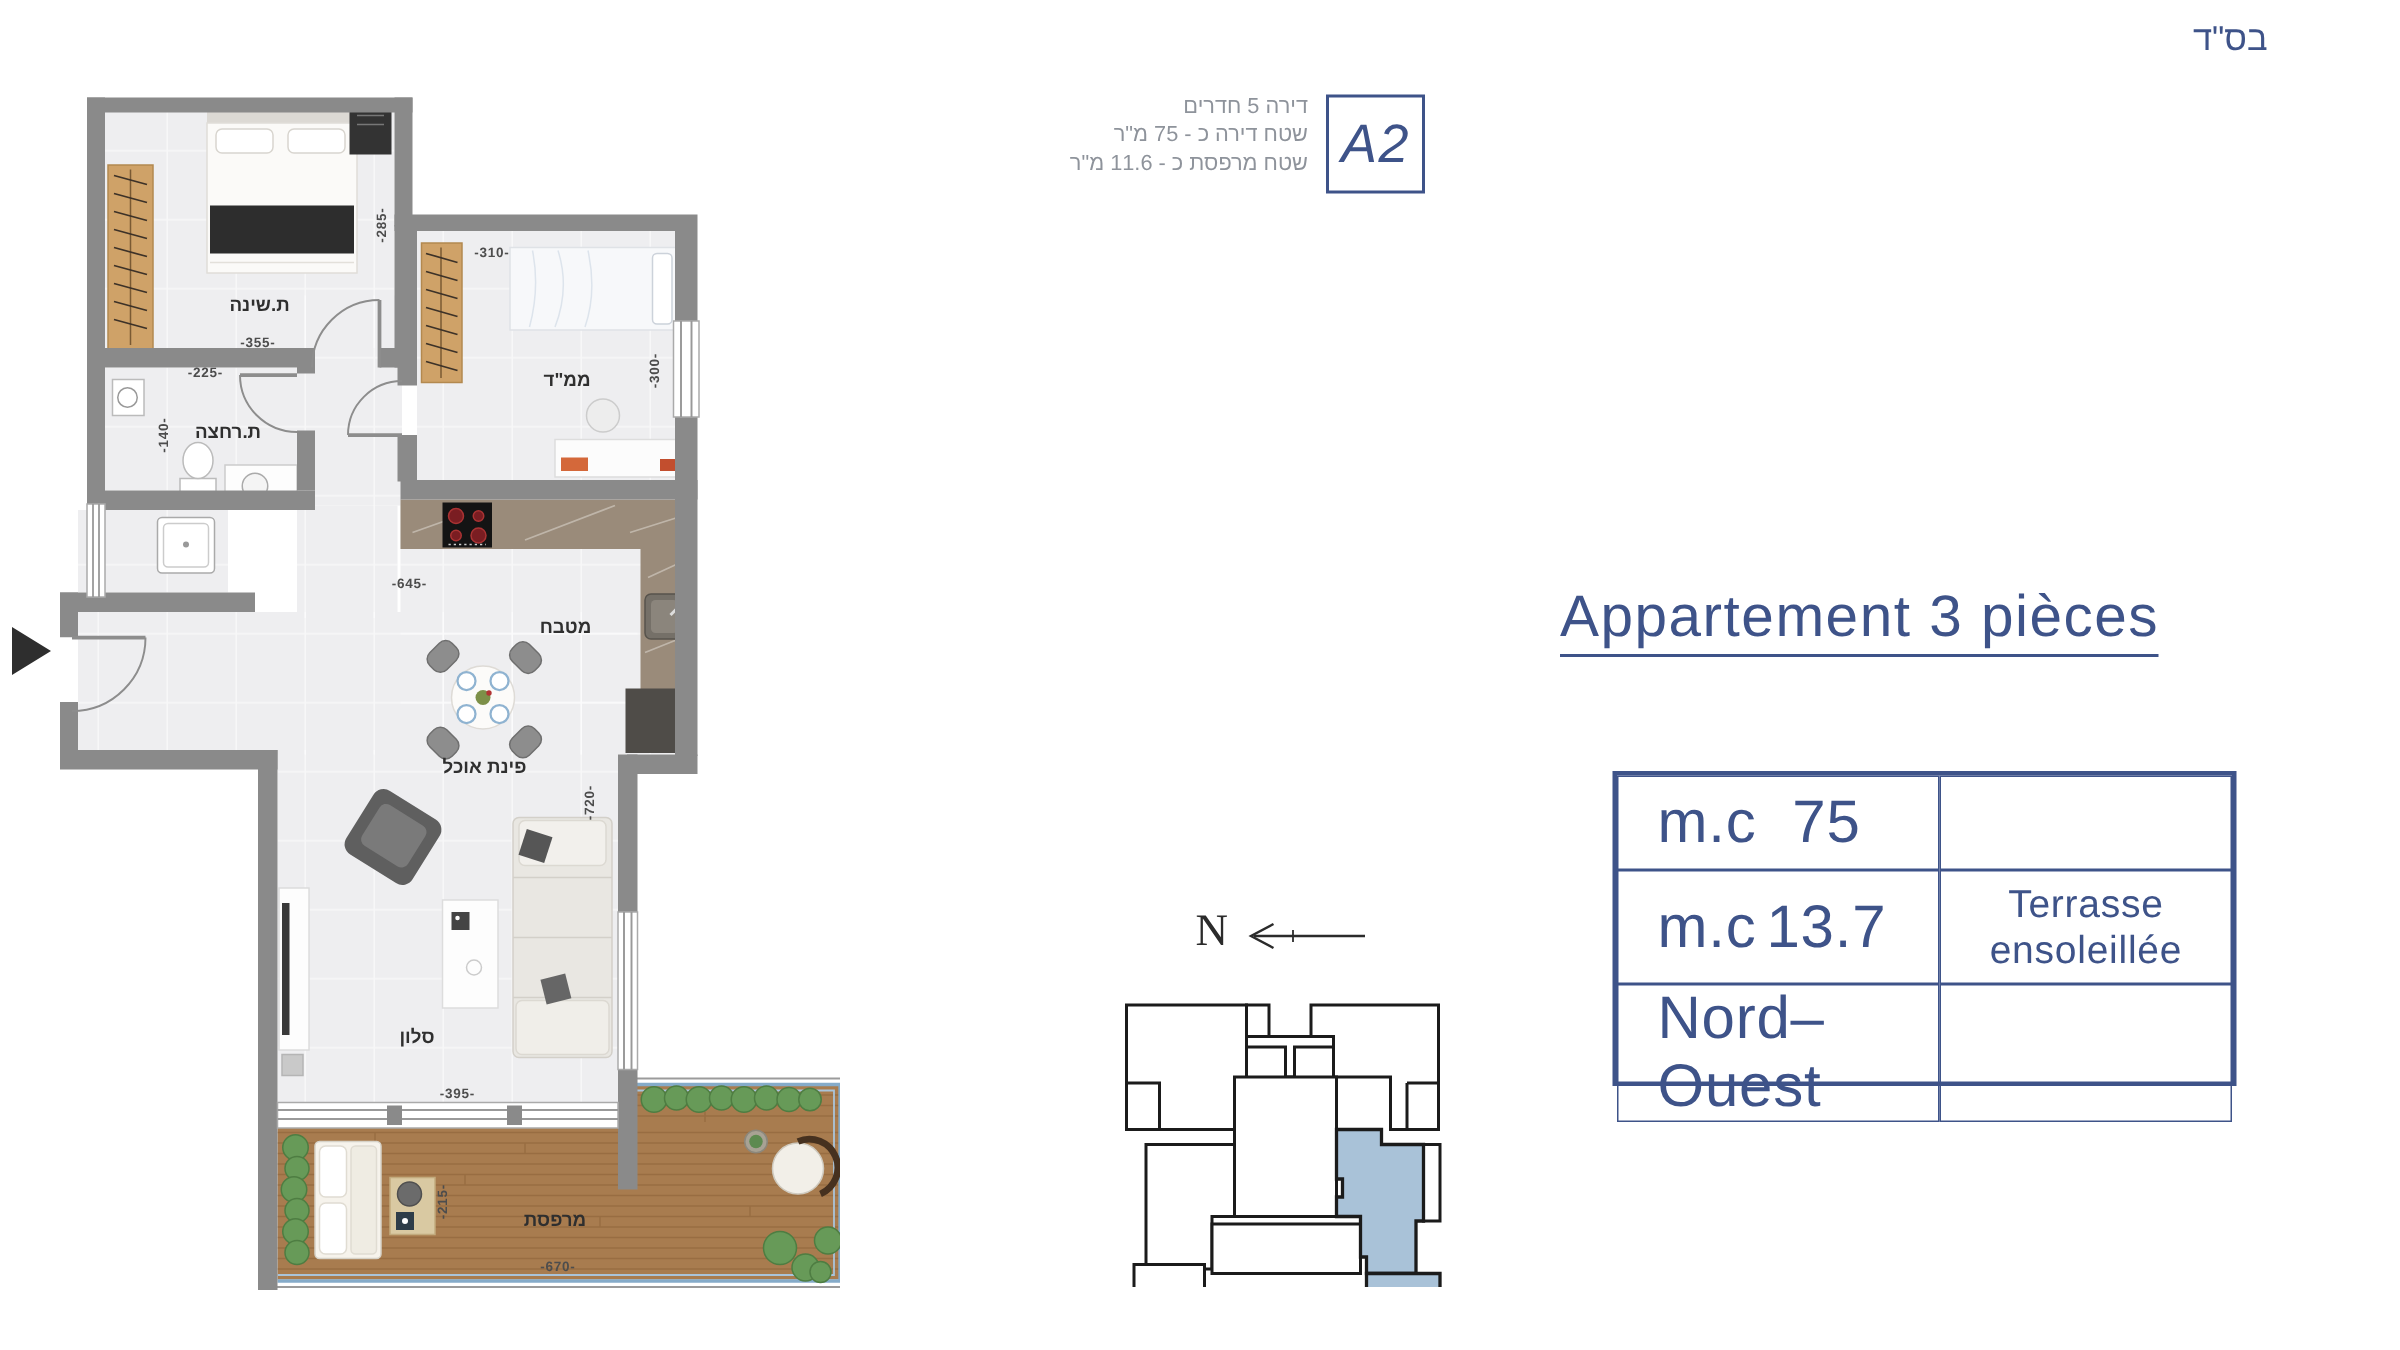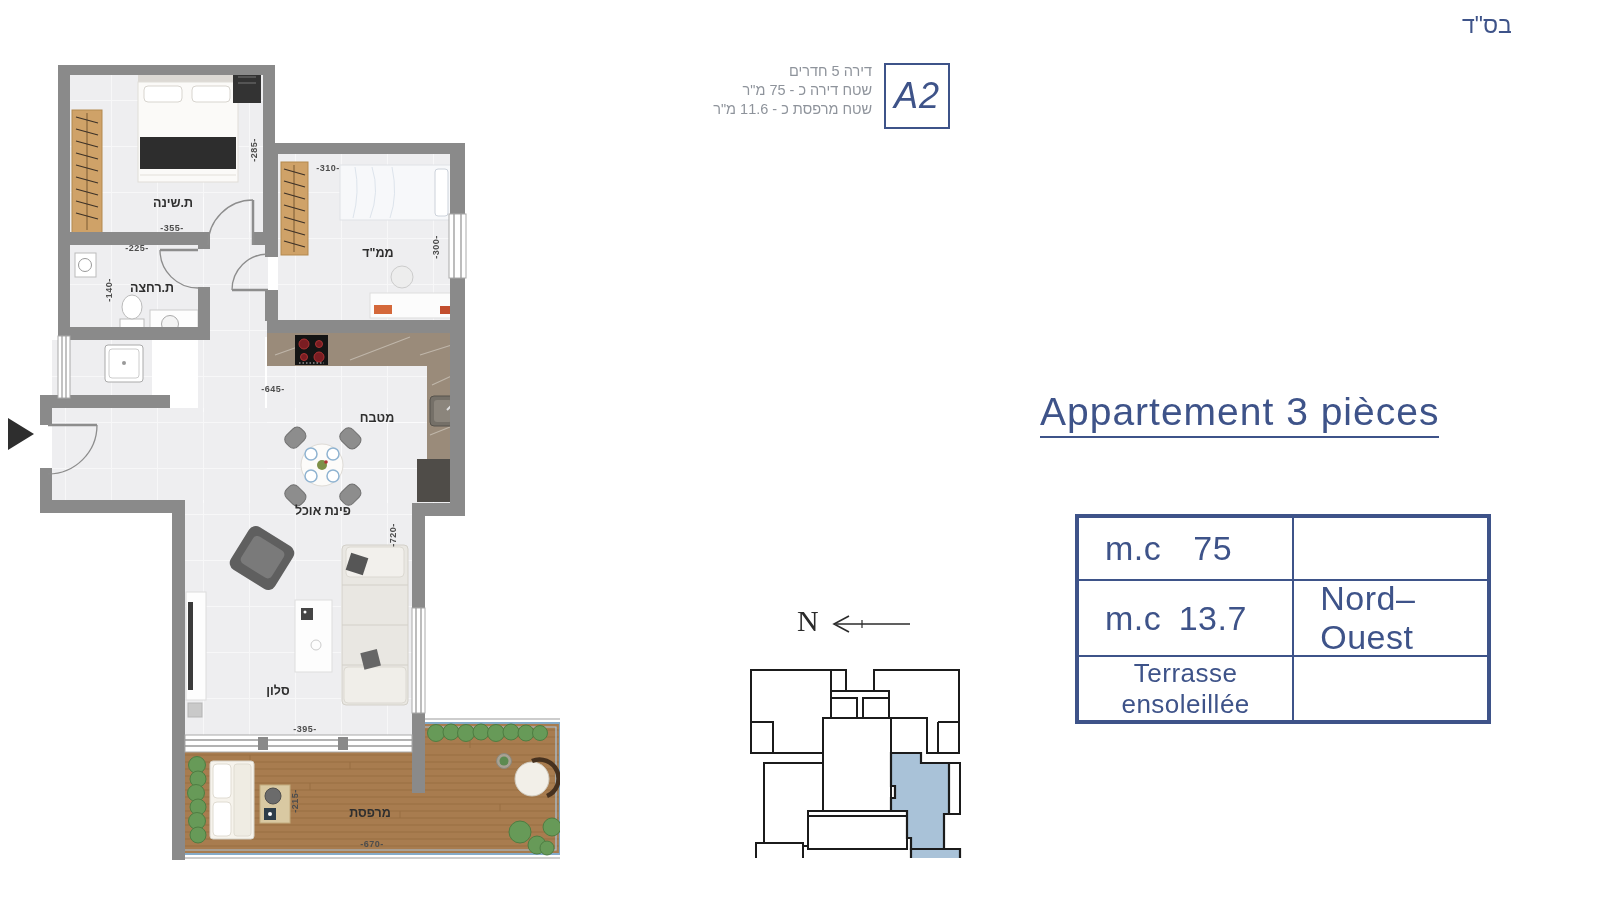--- a/index.html
+++ b/index.html
@@ -16,21 +16,21 @@
             font-size:36px;color:#3e5389;letter-spacing:1px;background:#fff;font-style:italic;}
   
   #title{left:1040px;top:390px;width:456px;text-align:left;color:#3e5389;
          font-size:39px;font-weight:400;letter-spacing:1px;}
   #title span{border-bottom:2.5px solid #3e5389;padding-bottom:3px;}
   #spec-table{left:1075px;top:514px;width:410px;height:204px;
               border:3px solid #3e5389;display:grid;
               grid-template-columns:52.5% 47.5%;grid-template-rows:63px 76px 1fr;
               color:#3e5389;background:#fff;}
   #spec-table .cell{border:1.5px solid #3e5389;display:flex;align-items:center;
-                    font-size:34px;letter-spacing:0.5px;}
+                    font-size:40px;letter-spacing:0.5px;}
   #spec-table .c-left{padding:0 0 0 26px;}
   #spec-table .c-left .val{flex:1;text-align:center;padding-right:28px;}
   #spec-table .c-right{justify-content:center;text-align:center;
                        font-size:26px;line-height:31px;padding:0 18px;}
   
   #compass-n{left:797px;top:604px;font-family:"Liberation Serif",serif;
              font-size:30px;color:#2b2b2b;}
   
   text{font-family:"Liberation Sans",sans-serif;}
   .room-lbl{font-size:12.5px;font-weight:bold;fill:#2f2f2f;}
@@ -60,25 +60,25 @@
     <span>m.c</span>
     <span class="val">75</span>
   </div>
   <div class="cell c-right">
     <span></span>
   </div>
   <div class="cell c-left">
     <span>m.c</span>
     <span class="val">13.7</span>
   </div>
+  <div class="cell c-right">
+    <span>Terrasse ensoleillée</span>
+  </div>
   <div class="cell c-left">
     <span>Nord–Ouest</span>
-  </div>
-  <div class="cell c-right">
-    <span>Terrasse ensoleillée</span>
   </div>
   <div class="cell c-right">
     <span></span>
   </div>
 </div>
 
 <div id="compass-n" class="abs">N</div>
 <svg class="abs" style="left:822px;top:610px" width="100" height="28">
   <line x1="88" y1="14" x2="14" y2="14" stroke="#2b2b2b" stroke-width="1.6"></line>
   <path d="M27,6 L12,14 L27,22" fill="none" stroke="#2b2b2b" stroke-width="1.6"></path>

